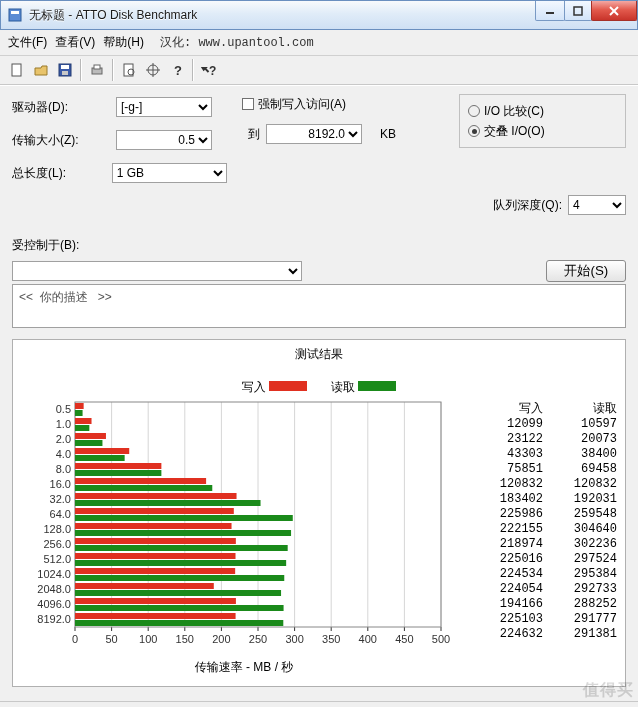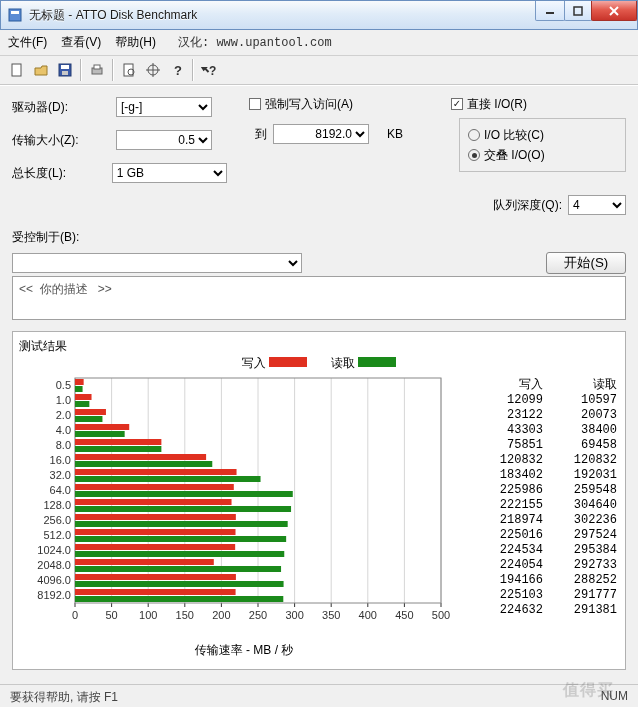--- a/index.html
+++ b/index.html
@@ -6,61 +6,61 @@
   body { margin:0; font-family:"Microsoft YaHei","SimSun",Tahoma,sans-serif; font-size:12px; background:#d8e6f2; width:638px; }
   
   .titlebar { height:30px; background:linear-gradient(#f8fafc,#e0ecf8 45%,#cfe0f4); border:1px solid #6a8fbf; display:flex; align-items:center; padding:0 0 0 6px; }
   .title-icon { width:16px; height:16px; margin-right:6px; }
   .title-text { flex:1; color:#1a1a1a; text-shadow:0 1px #fff; }
   .win-btns { display:flex; align-self:flex-start; }
   .win-btn { width:30px; height:20px; display:flex; align-items:center; justify-content:center; border:1px solid #7899c4; border-top:none; margin-left:-1px; background:linear-gradient(#f3f8ff,#d3e4f9); border-radius:0 0 2px 2px; }
   .win-btn.max { width:28px; }
   .win-btn.close { width:46px; background:linear-gradient(#f3a8a3,#e35b4e 45%,#c8342a); border-color:#a63028; }
   
-  .menubar { background:#f0f0f0; padding:4px 8px; display:flex; gap:14px; border-bottom:1px solid #d0d0d0;align-items:center; }
+  .menubar { background:#f0f0f0; padding:4px 8px; display:flex; gap:8px; border-bottom:1px solid #d0d0d0;align-items:center; }
   .trans { margin-left:8px; color:#333;font-family:Liberation Mono, monospace; }
   
   .toolbar { background:#f0f0f0; padding:3px 6px; display:flex; gap:2px; border-bottom:1px solid #c8c8c8; }
   .tool-btn { width:22px; height:22px; border:1px solid transparent; display:flex; align-items:center; justify-content:center; }
   .tsep { width:2px; height:22px; border-left:1px solid #b8b8b8; border-right:1px solid #fff; margin:0 2px; }
   
   .client { background:#f0f0f0; padding:8px 12px 14px; border-top:1px solid #fff; }
   .form-row { display:flex; align-items:center; min-height:26px; }
   .lbl { width:104px; }
   select.combo { height:20px; border:1px solid #a0a0a0; background:#fff; font-size:12px; }
   .groupbx { border:1px solid #c0c0c0; padding:6px 8px; margin-left:8px; }
   .radio-row, .check-row { display:flex; align-items:center; min-height:20px; gap:4px; }
   .radio-dot { width:12px; height:12px; border:1px solid #707070; border-radius:50%; display:flex; align-items:center; justify-content:center; }
   .radio-dot.on::after { content:""; width:5px; height:5px; border-radius:50%; background:#3a3a3a; }
   .chk { width:12px; height:12px; border:1px solid #707070; background:#fff; display:flex; align-items:center; justify-content:center; }
   .chk.on::after { content:"✓"; font-size:10px; line-height:10px; color:#222; }
-  .top-grid { display:flex; gap:22px;justify-content:space-between; }
+  .top-grid { display:flex; gap:15px;justify-content:space-between; }
   .left-col { width:215px; display:flex; flex-direction:column; gap:7px; }
   .mid-col { flex:1; display:flex; flex-direction:column; gap:7px; }
   .right-col { width:175px; }
   .to-lbl { margin:0 6px; }
   .kb { margin-left:18px; }
   .btn { min-width:80px; height:22px; border:1px solid #8a8a8a; background:linear-gradient(#fefefe,#e4e4e4); border-radius:3px; padding:0 12px; }
   .desc-box { width:100%; height:44px; border:1px solid #a0a0a0; background:#fff; padding:4px 6px; color:#555; resize:none; font-family:inherit; font-size:12px; }
   .panel { border:1px solid #b0b0b0; background:#fff; padding:6px 6px 10px; margin-top:8px; }
-  .panel-title { margin-bottom:0; }
+  .panel-title { text-align:center; margin-bottom:16px; }
   .legend { display:flex; justify-content:center; gap:24px; margin-bottom:4px; }
   .sw { display:inline-block; width:38px; height:10px; }
   .sw.red { background:#e03020; }
   .sw.green { background:#1a8a1a; }
   .chart-area { display:flex; }
   .chart-left { flex:1; }
   .chart-left svg { display:block; }
   .data-cols { width:150px; font-family:"Consolas","Courier New",monospace; font-size:12px; }
   .dc-head { display:flex; }
   .dc-head span, .dc-row span { width:74px; text-align:right; }
   .dc-row { display:flex; height:15px; line-height:15px; }
-  .axis-lbl { text-align:center; margin-top:8px; font-size:12px; }
+  .axis-lbl { text-align:center; margin-top:1px; font-size:12px; }
   .status { background:#f0f0f0; border-top:1px solid #c8c8c8; padding:4px 10px; display:flex; justify-content:space-between; font-size:12px; color:#444; }
-  .wm { position:fixed; right:24px; bottom:6px; font-size:16px; color:rgba(40,40,40,0.18); font-weight:bold; letter-spacing:1px; pointer-events:none; }
+  .wm { position:fixed; right:4px; bottom:6px; font-size:16px; color:rgba(40,40,40,0.18); font-weight:bold; letter-spacing:1px; pointer-events:none; }
 </style>
 </head>
 <body>
 
 <div class="titlebar">
   <svg class="title-icon" viewBox="0 0 16 16">
       <rect x="2" y="2" width="12" height="12" fill="#5b8bd4" stroke="#2a5a9a"></rect>
       <rect x="4" y="4" width="8" height="3" fill="#fff"></rect>
     </svg>
   <span class="title-text">无标题 - ATTO Disk Benchmark</span>
@@ -165,43 +165,39 @@
         <span class="chk"></span>
         <span>强制写入访问(A)</span>
       </div>
       <div class="form-row">
         <span class="to-lbl">到</span>
         <select class="combo" style="width:96px;text-align:right"><option>8192.0</option></select>
         <span class="kb">KB</span>
       </div>
     </div>
     <div class="right-col">
-      <div class="check-row" style="margin-bottom:4px">
-        <span class="chk on"></span>
-        <span>直接 I/O(R)</span>
-      </div>
       <div class="groupbx">
         <div class="radio-row">
             <span class="radio-dot"></span>
             <span>I/O 比较(C)</span>
           </div>
         <div class="radio-row">
             <span class="radio-dot on"></span>
             <span>交叠 I/O(O)</span>
           </div>
       </div>
     </div>
   </div>
 
   <div class="form-row" style="justify-content:flex-end;margin-top:6px;gap:6px">
     <span>队列深度(Q):</span>
     <select class="combo" style="width:58px"><option>4</option></select>
   </div>
 
-  <div class="form-row" style="margin-top:6px">
+  <div class="form-row" style="margin-top:14px">
     <span>受控制于(B):</span>
   </div>
   <div class="form-row" style="gap:12px">
     <select class="combo" style="width:290px"><option></option></select>
     <div style="flex:1"></div>
     <button class="btn">开始(S)</button>
   </div>
 
   <textarea class="desc-box" style="">&lt;&lt;  你的描述   &gt;&gt;</textarea>
 

